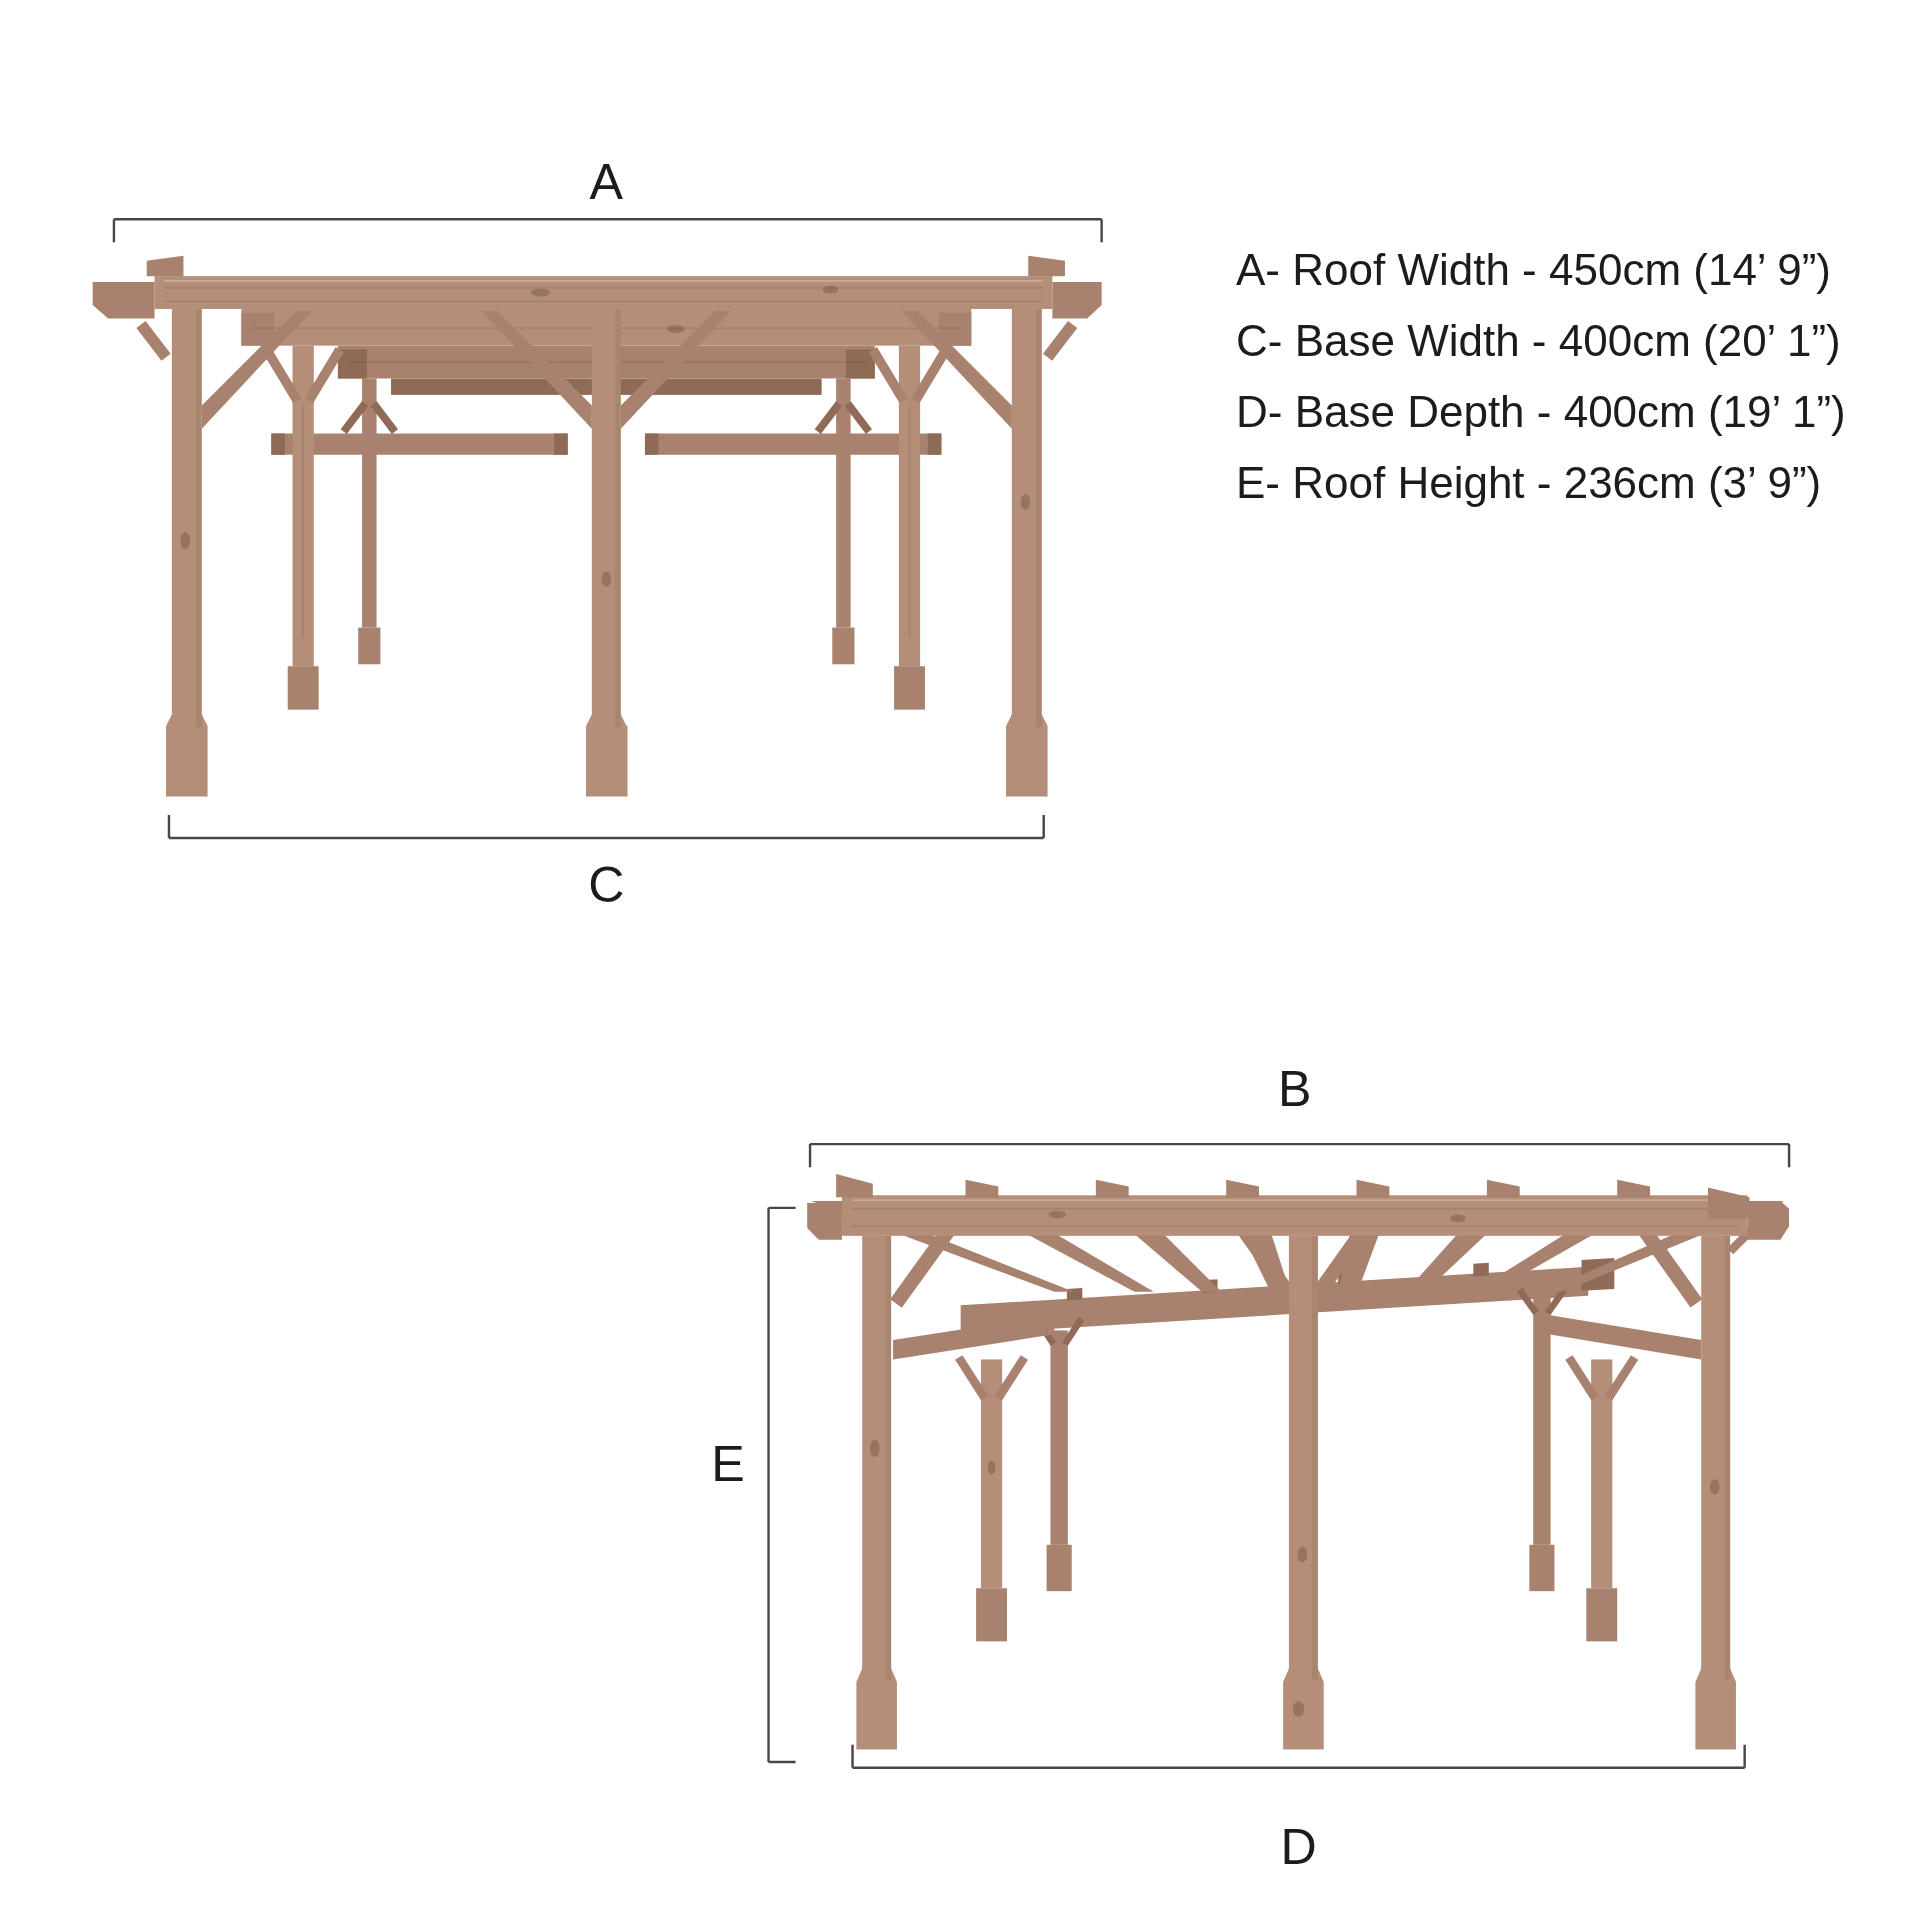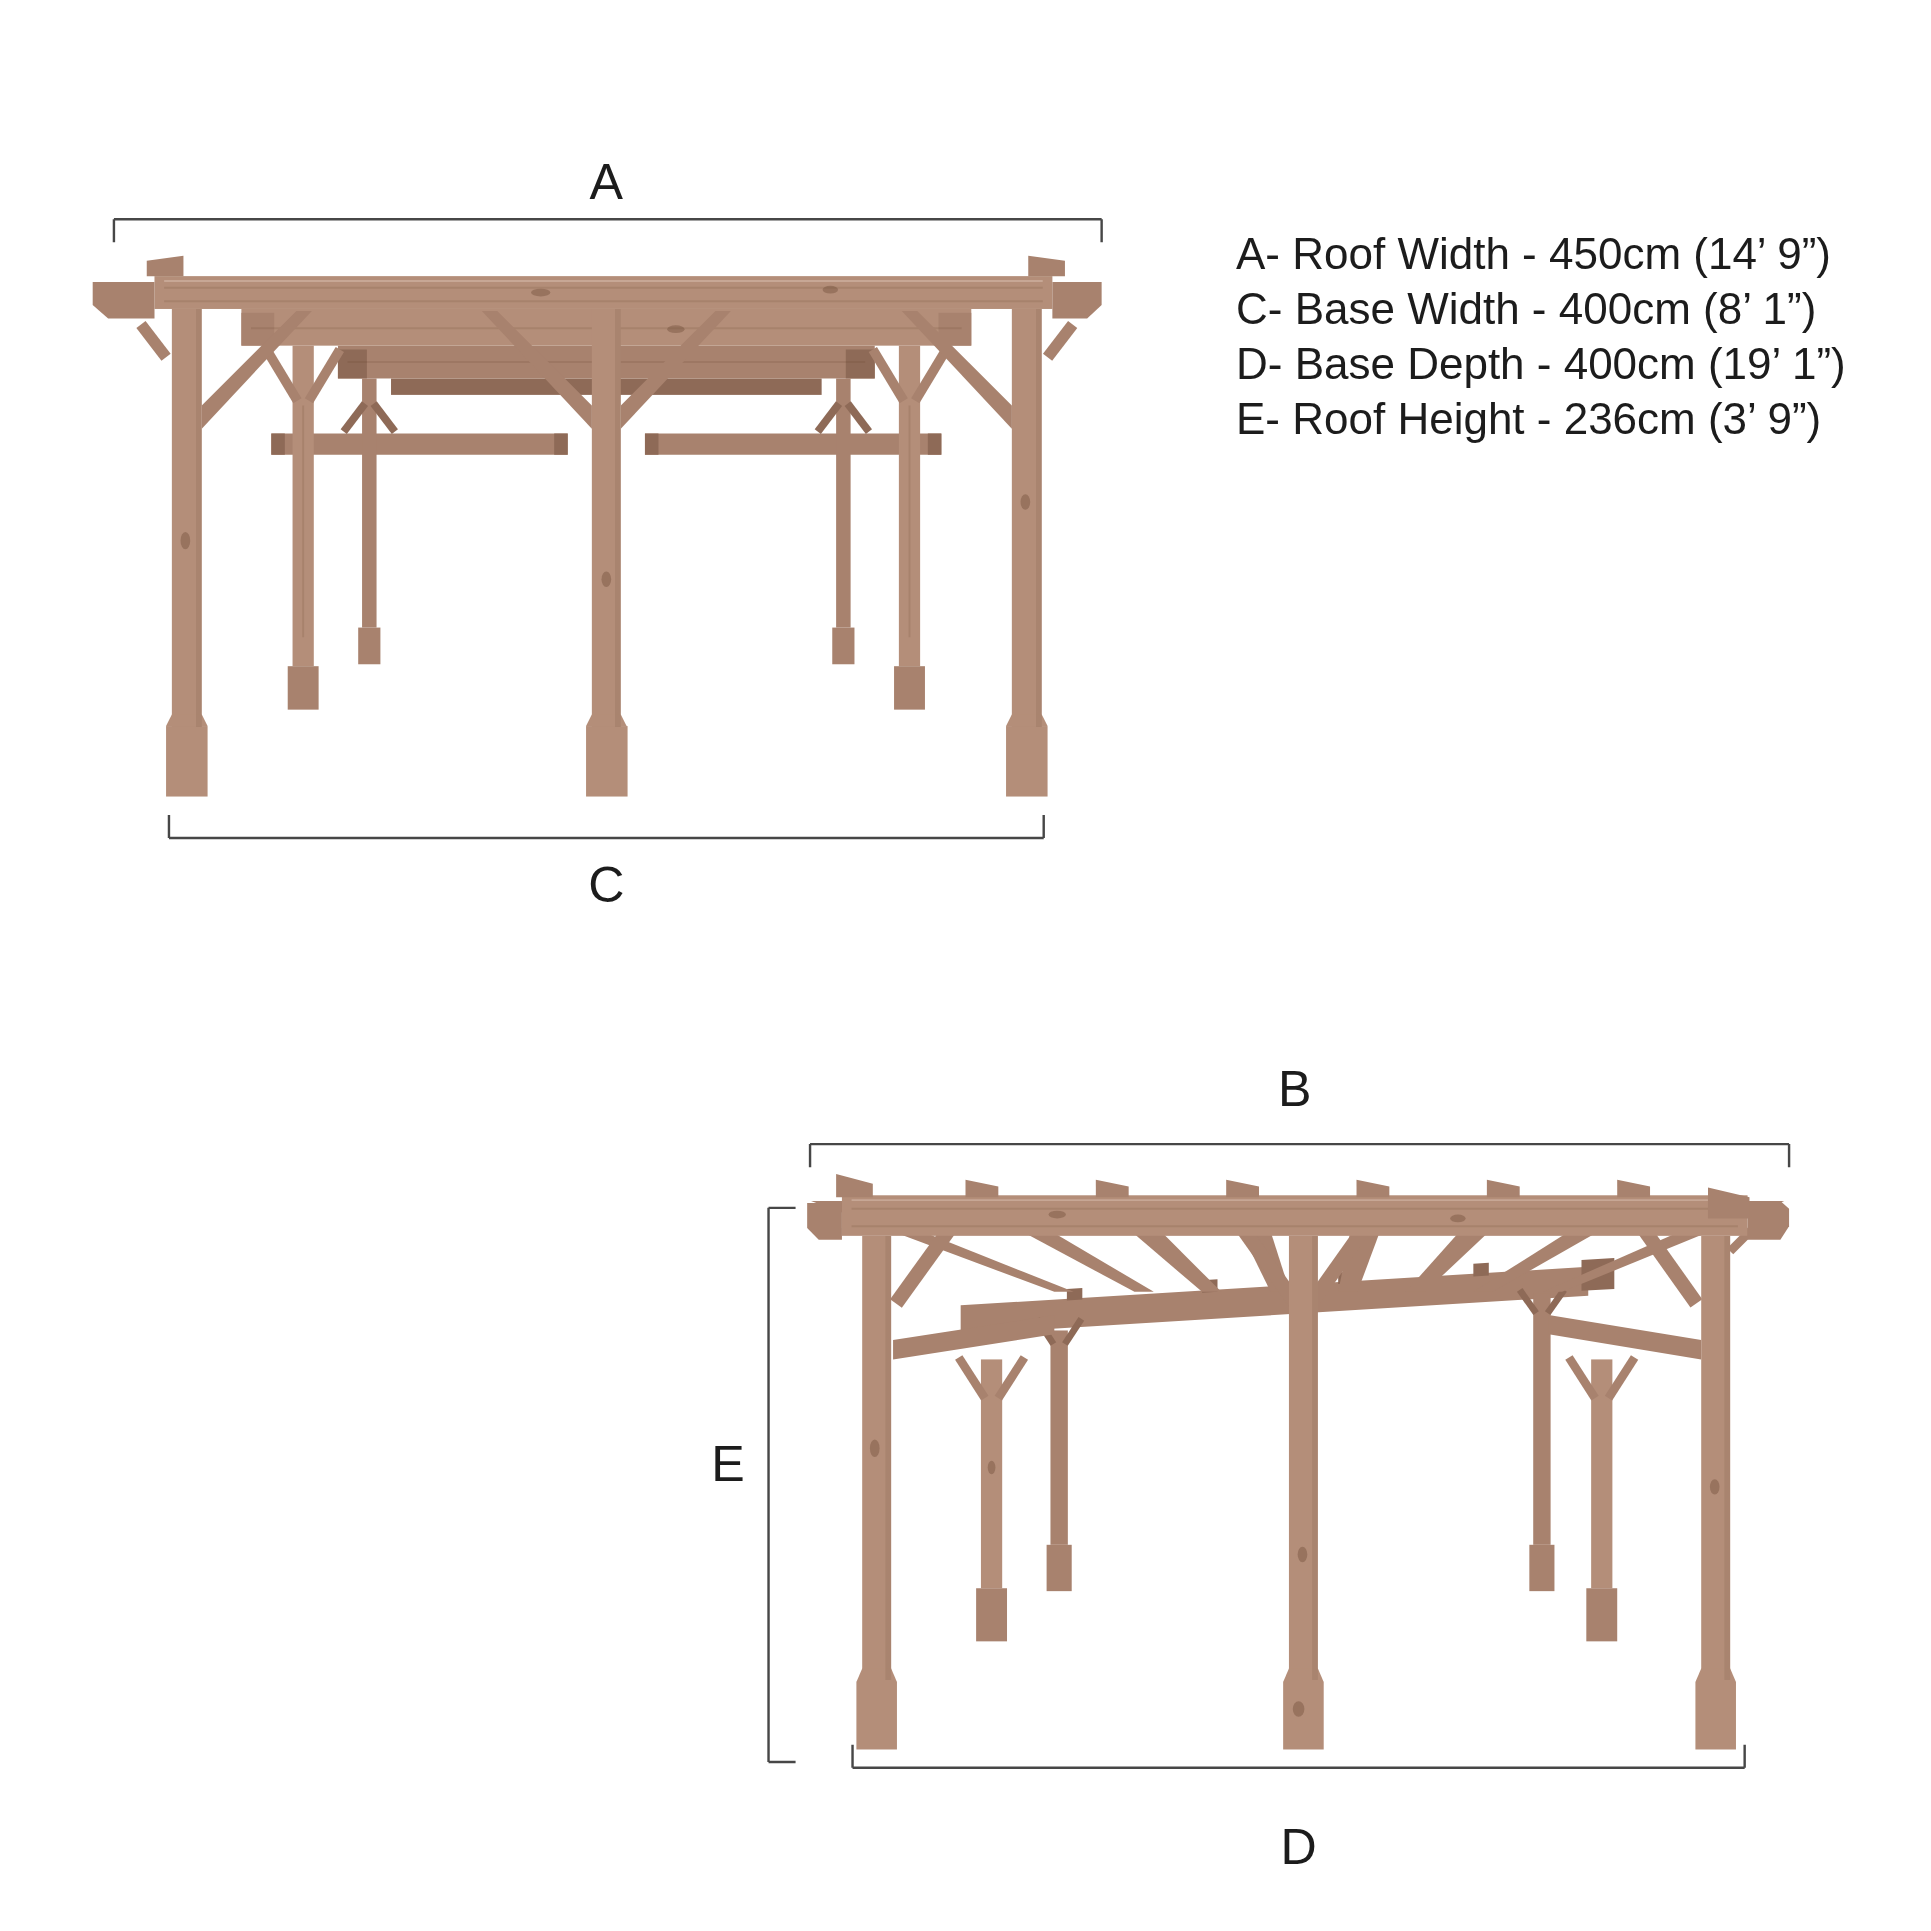--- a/index.html
+++ b/index.html
@@ -5,42 +5,42 @@
   html,body{margin:0;padding:0;background:#ffffff;}
   #canvas{
     position:relative;width:1931px;height:1931px;background:var(--bg,#ffffff);
     font-family:"Liberation Sans",sans-serif;overflow:hidden;
   }
   .legend{
     position:absolute;left:1236px;top:226px;
     color:var(--text,#1c1c1c);font-size:44px;line-height:55px;
     white-space:nowrap;letter-spacing:0px;
   }
-  .legend-line{height:55px;}
+  .legend-line{height:55px;margin-top:16px;}
   svg{position:absolute;left:0;top:0;}
   .dim{stroke:var(--line,#474747);stroke-width:2.5;fill:none;}
   .dim-label{font-family:"Liberation Sans",sans-serif;font-size:52px;fill:var(--text,#1c1c1c);text-anchor:middle;}
   .wood-l{fill:var(--wood-light,#b48e79);}
   .wood-m{fill:var(--wood-mid,#a8826e);}
   .wood-d{fill:var(--wood-dark,#8e6a57);}
   .brace-m{stroke:var(--wood-mid,#a8826e);fill:none;}
   .brace-d{stroke:var(--wood-dark,#8e6a57);fill:none;}
   .grain{stroke:rgba(90,55,35,0.14);stroke-width:2;fill:none;}
   .grain2{stroke:rgba(255,245,235,0.25);stroke-width:2;fill:none;}
   .knot{fill:#6e4c38;opacity:.4;}
   .shade{fill:rgba(80,45,30,0.10);}
 </style>
 </head>
 <body>
 
 <div id="canvas">
 
   <div class="legend">
     <div class="legend-line">A- Roof Width - 450cm (14’ 9”)</div>
-    <div class="legend-line">C- Base Width - 400cm (8’ 1”)</div>
+    <div class="legend-line">C- Base Width - 400cm (20’ 1”)</div>
     <div class="legend-line">D- Base Depth - 400cm (19’ 1”)</div>
     <div class="legend-line">E- Roof Height - 236cm (3’ 9”)</div>
   </div>
 
   <svg width="1931" height="1931" viewBox="0 0 2000 2000">
 
     <g>
 
       <rect class="wood-d" x="405" y="392" width="446" height="17"></rect>
 

